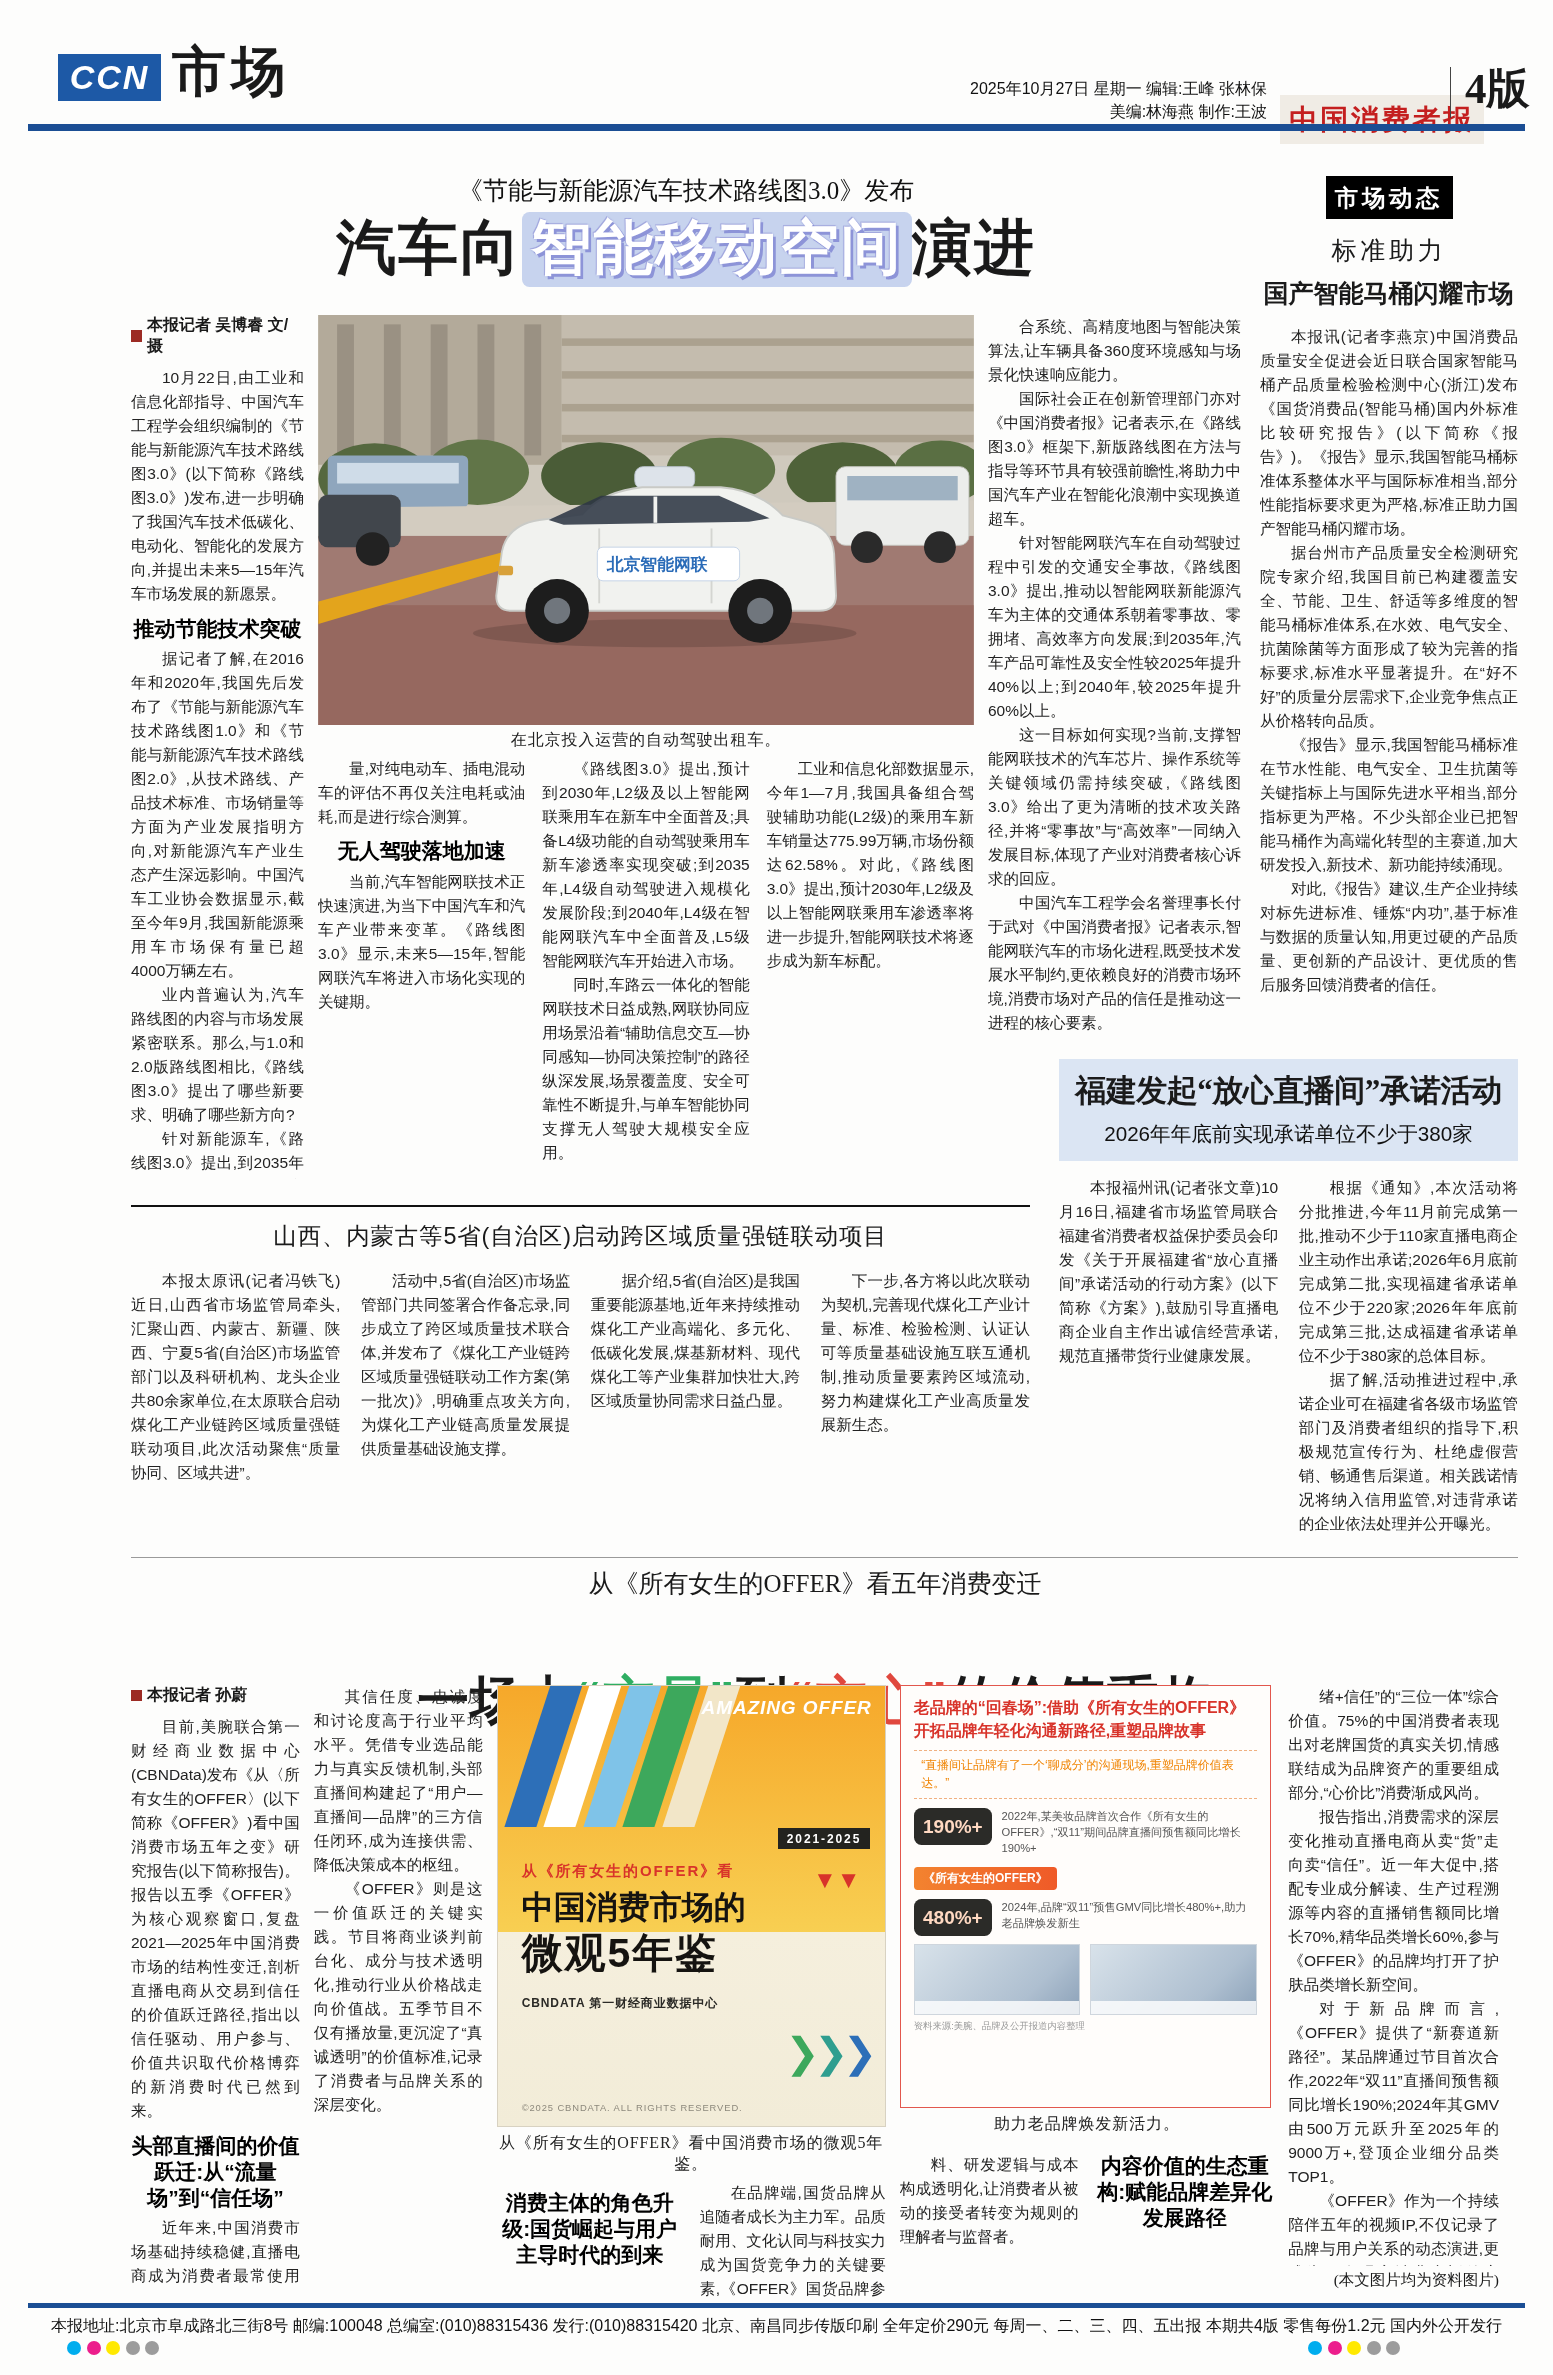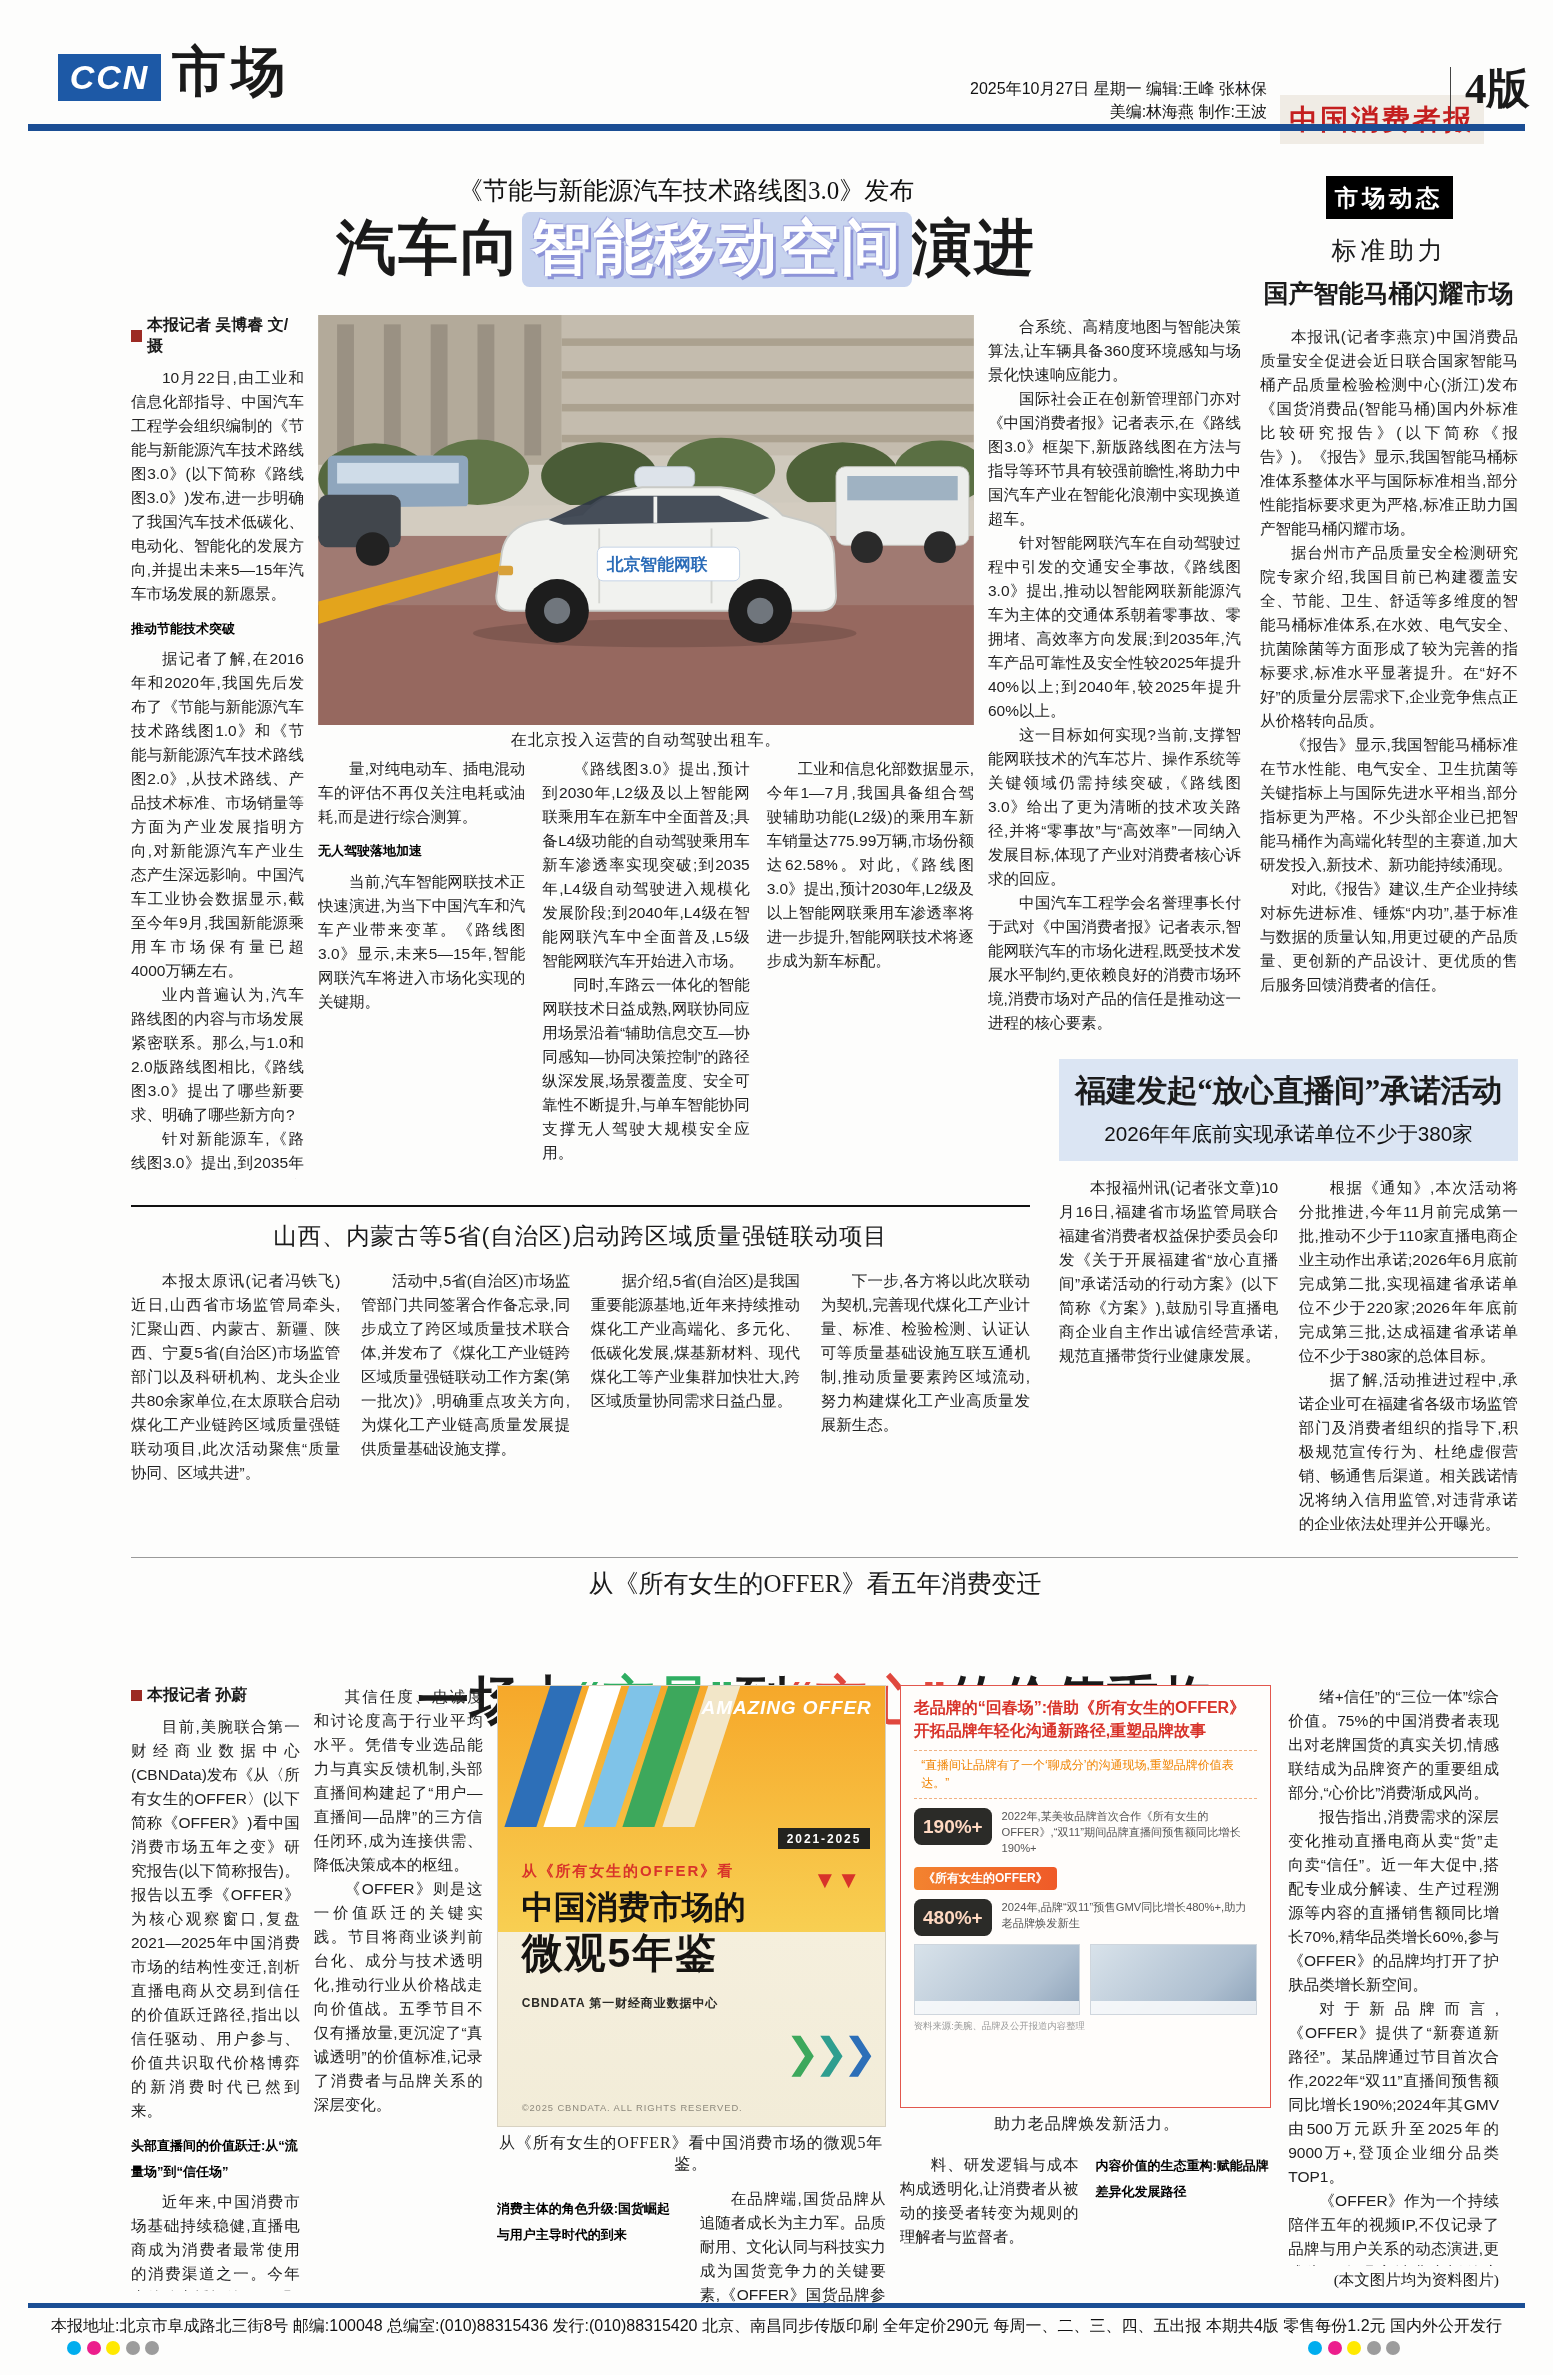--- a/index.html
+++ b/index.html
@@ -14,22 +14,22 @@
   .hdr-meta{position:absolute;right:286px;top:77px;text-align:right;font-size:16px;line-height:23.4px;color:#111;}
   .hdr-paper{position:absolute;left:1280px;top:71px;background:#f0ece5;color:#c41f1f;
              font-family:"Liberation Serif",serif;font-weight:bold;font-size:28px;padding:5.6px 9.4px;letter-spacing:2.8px;margin-top:24px;}
   .hdr-div{position:absolute;left:1450px;top:67px;width:0.9px;height:51px;background:#444;}
   .hdr-page{position:absolute;left:1465px;top:60px;font-size:43px;font-weight:bold;font-family:"Liberation Serif",serif;}
   .hdr-rule{position:absolute;left:28px;top:124px;width:1497px;height:6.6px;background:#1b4e94;}
 
   
   .para{margin:0;text-indent:2em;text-align:justify;font-size:15.5px;line-height:24px;color:#222;
         break-inside:avoid-column;}
-  .para.sub{font-weight:bold;font-size:13px;line-height:26px;text-indent:0;margin:9.4px 0 5.6px;color:#000;
-            text-align:left;}
+  .para.sub{font-weight:bold;font-size:21px;line-height:26px;text-indent:0;margin:9.4px 0 5.6px;color:#000;
+            text-align:center;}
   .byline{font-weight:bold;font-size:16px;margin:0 0 9.4px;display:flex;align-items:center;gap:4.7px;}
   .byline .sq{width:11.2px;height:11.2px;background:#9c2b24;display:inline-block;flex:none;}
   .caption{text-align:center;font-family:"Liberation Serif",serif;font-size:16px;color:#222;letter-spacing:0.9px;}
 
   
   .car-kicker{position:absolute;left:131px;top:174px;width:1110px;text-align:center;
               font-family:"Liberation Serif",serif;font-size:25px;color:#111;}
   .car-headline{position:absolute;left:131px;top:208px;width:1110px;text-align:center;
                 font-size:60px;font-weight:bold;letter-spacing:1.9px;white-space:nowrap;}
   .car-headline .hl{background:#c7d3ee;color:#fff;padding:1.9px 9.4px 5.6px;border-radius:7.5px;
@@ -75,21 +75,21 @@
                font-family:Liberation Sans, sans-serif;font-weight:bold;font-size:52px;letter-spacing:0.9px;}
   .of-headline .grn{color:#2fae62;}
   .of-headline .red{color:#e0483e;}
   .of-body{position:absolute;left:131px;top:1685px;width:1368px;height:606px;display:flex;gap:14px;}
   .of-c1,.of-c2{width:169px;height:100%;overflow:hidden;}
   .of-center{width:389px;}
   .of-redcol{width:375px;}
   .of-right{width:211px;height:100%;display:flex;flex-direction:column;justify-content:center;}
   .of-right .flow{flex:1;overflow:hidden;}
   .endnote{margin:3.7px 0 0;font-family:"Liberation Serif",serif;font-size:15.5px;text-align:right;}
-  .of-subtext{margin-top:12px;height:138px;column-count:2;column-gap:17px;column-fill:auto;overflow:hidden;}
+  .of-subtext{margin-top:6px;height:138px;column-count:2;column-gap:17px;column-fill:auto;overflow:hidden;}
   .of-subtext2{margin-top:18px;height:147px;column-count:2;column-gap:17px;column-fill:auto;overflow:hidden;}
 
   
   .poster{position:relative;width:387px;height:440px;border:0.9px solid #d8d2c2;overflow:hidden;
           background:linear-gradient(180deg,#f6a82a 0%,#f8cf52 56%,#f5efdd 56%,#f2ecd8 100%);}
   .poster .art{position:absolute;left:0;top:0;width:100%;height:141px;overflow:hidden;}
   .poster .bar{position:absolute;top:-19px;width:32px;height:187px;transform:skewX(-18deg);}
   .poster .amazing{position:absolute;right:13px;top:11.2px;color:#fff;font-weight:bold;font-style:italic;
                    font-size:19px;letter-spacing:0.9px;}
   .poster .years{position:absolute;right:15px;top:142px;background:#23231f;color:#fff;font-size:12px;

